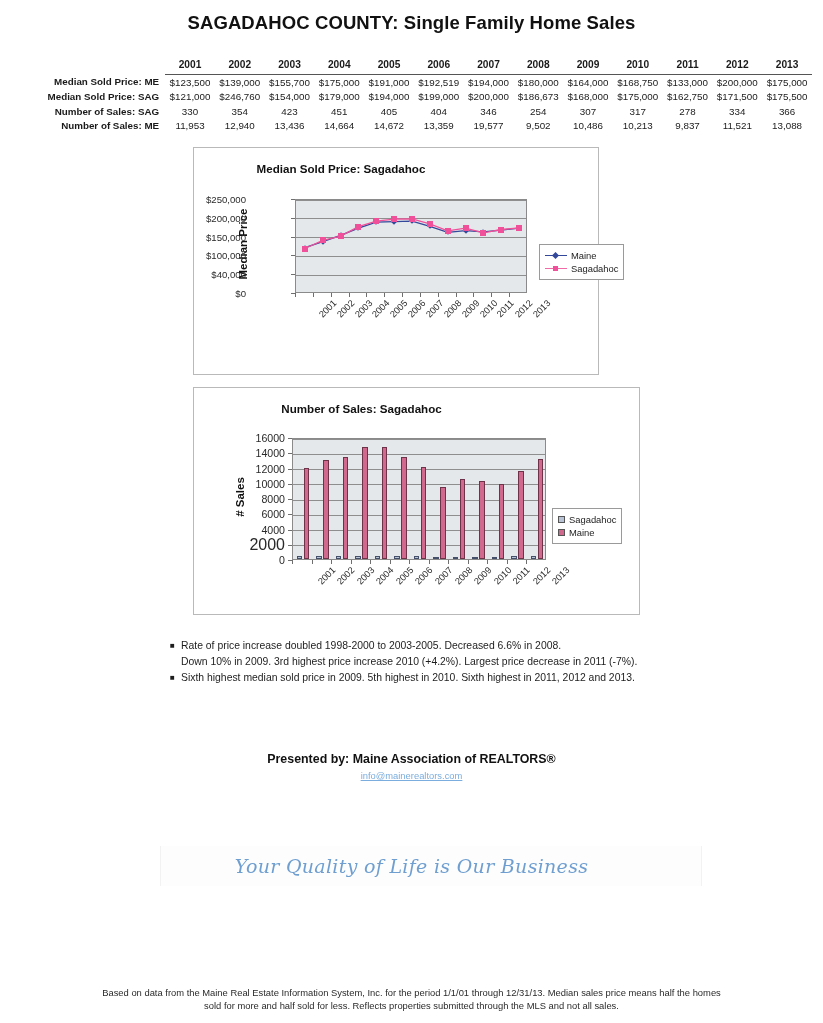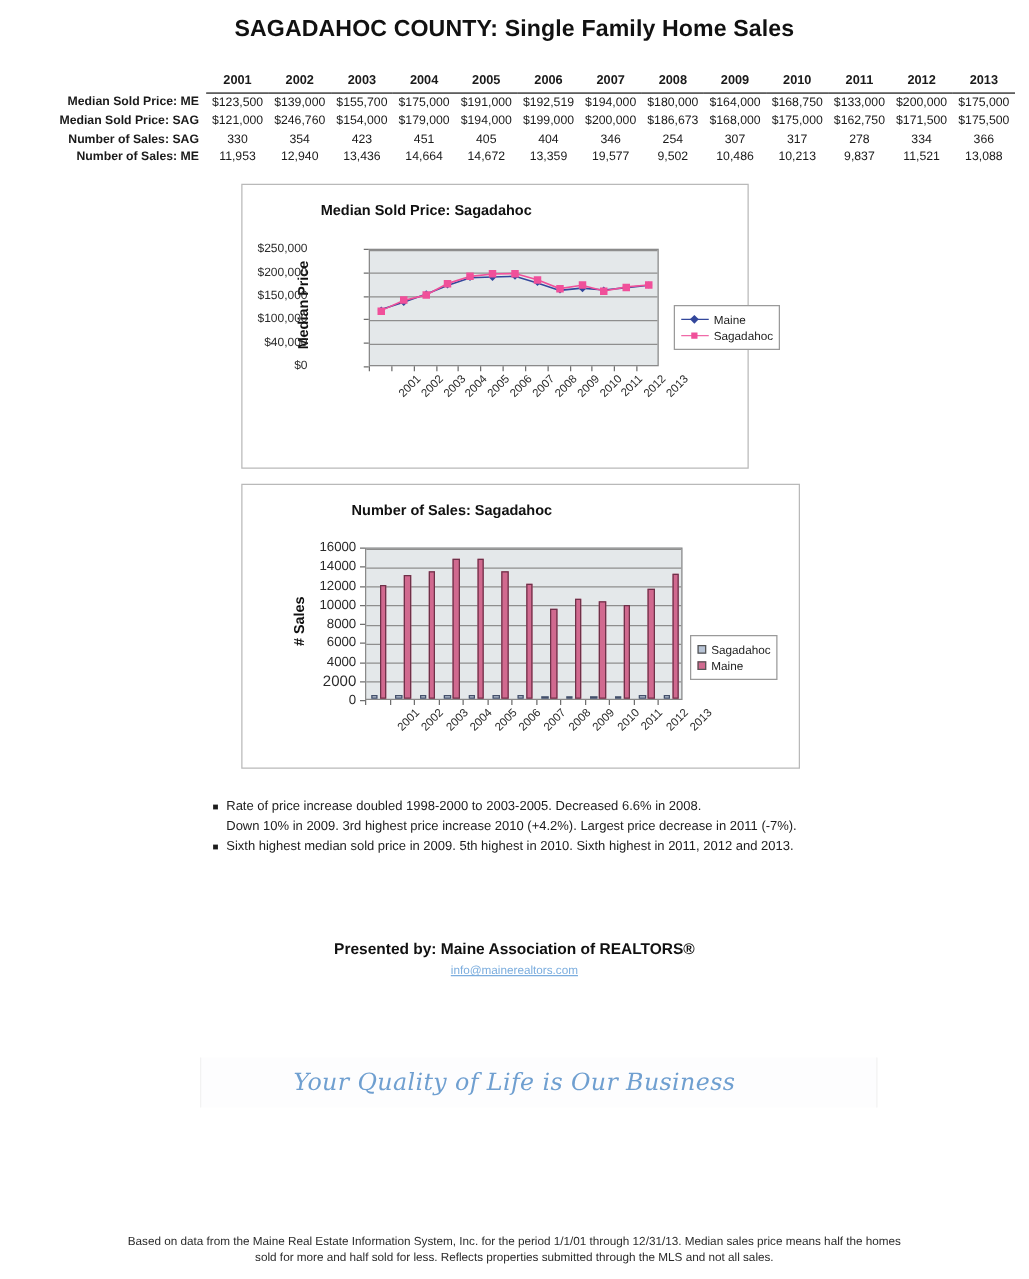--- a/index.html
+++ b/index.html
@@ -513,21 +513,21 @@
       <div class="bar maine" style="left: 205.904px; width: 5.5px; height: 75.0071px;"></div>
       <div class="bar sag" style="left: 218.442px; width: 5.5px; height: 2.54675px;"></div>
       <div class="bar maine" style="left: 225.442px; width: 5.5px; height: 87.8476px;"></div>
       <div class="bar sag" style="left: 237.981px; width: 5.5px; height: 2.79075px;"></div>
       <div class="bar maine" style="left: 244.981px; width: 5.5px; height: 99.796px;"></div>
     </div>
   <div id="bar-axis-labels">
       <div class="ytick-mark" style="left: 94px; top: 172px;"></div>
       <div class="ytick-label" style="right: 354px; top: 172px; font-size: 10.6px;">0</div>
       <div class="ytick-mark" style="left: 94px; top: 156.75px;"></div>
-      <div class="ytick-label" style="right: 354px; top: 156.75px; font-size: 12px;">2000</div>
+      <div class="ytick-label" style="right: 354px; top: 156.75px; font-size: 16px;">2000</div>
       <div class="ytick-mark" style="left: 94px; top: 141.5px;"></div>
       <div class="ytick-label" style="right: 354px; top: 141.5px; font-size: 10.6px;">4000</div>
       <div class="ytick-mark" style="left: 94px; top: 126.25px;"></div>
       <div class="ytick-label" style="right: 354px; top: 126.25px; font-size: 10.6px;">6000</div>
       <div class="ytick-mark" style="left: 94px; top: 111px;"></div>
       <div class="ytick-label" style="right: 354px; top: 111px; font-size: 10.6px;">8000</div>
       <div class="ytick-mark" style="left: 94px; top: 95.75px;"></div>
       <div class="ytick-label" style="right: 354px; top: 95.75px; font-size: 10.6px;">10000</div>
       <div class="ytick-mark" style="left: 94px; top: 80.5px;"></div>
       <div class="ytick-label" style="right: 354px; top: 80.5px; font-size: 10.6px;">12000</div>

